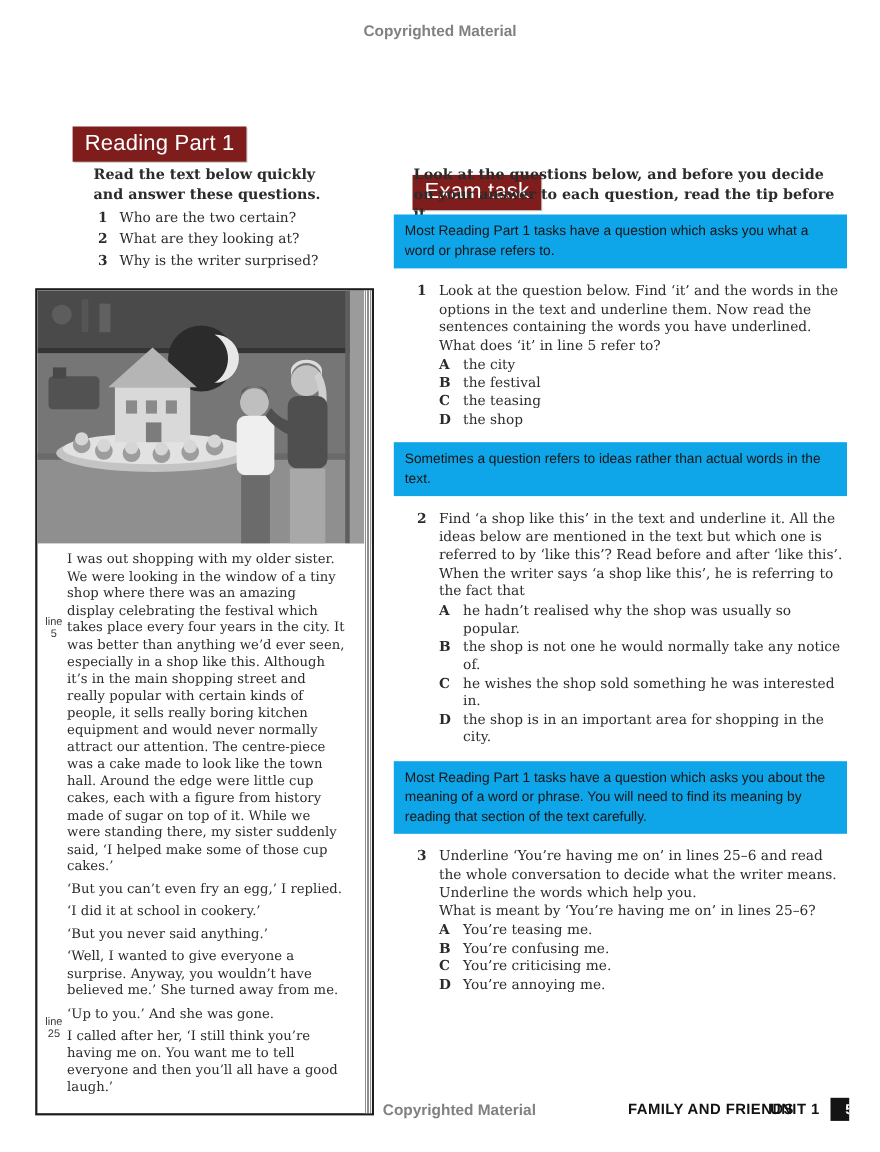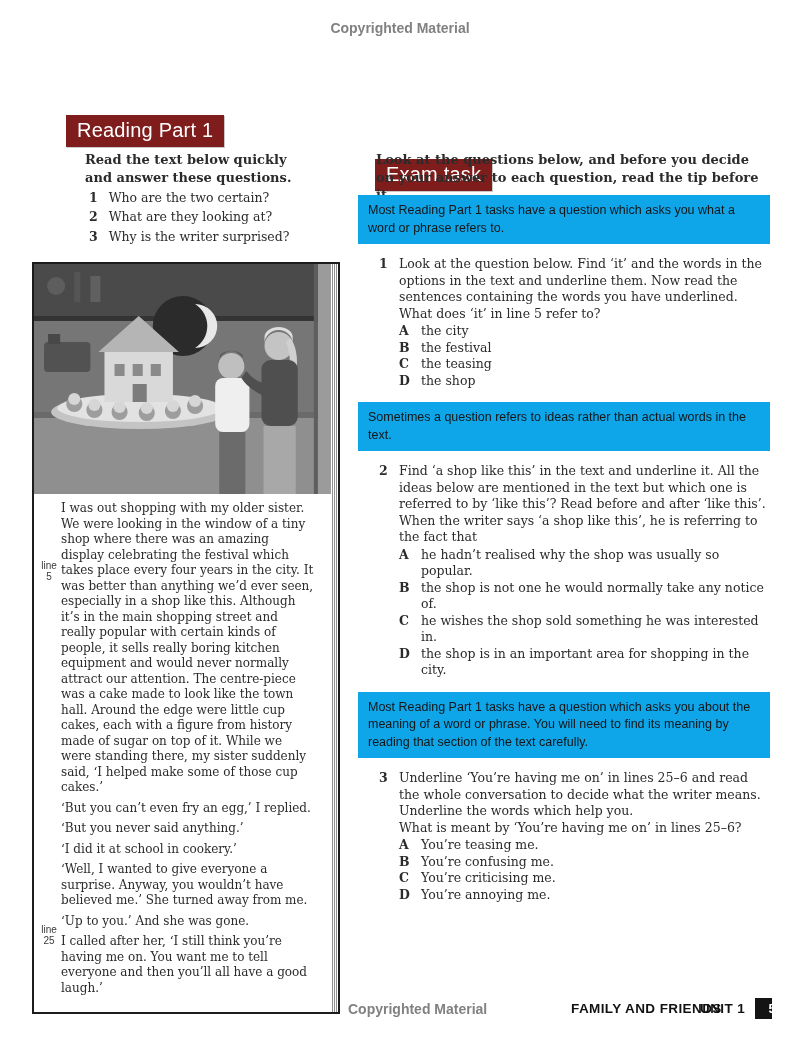--- a/index.html
+++ b/index.html
@@ -168,22 +168,22 @@
       <div class="line-marker marker-5">
         <div>line</div>
         <div>5</div>
       </div>
       <div class="line-marker marker-25">
         <div>line</div>
         <div>25</div>
       </div>
       <p>I was out shopping with my older sister. We were looking in the window of a tiny shop where there was an amazing display celebrating the festival which takes place every four years in the city. It was better than anything we’d ever seen, especially in a shop like this. Although it’s in the main shopping street and really popular with certain kinds of people, it sells really boring kitchen equipment and would never normally attract our attention. The centre-piece was a cake made to look like the town hall. Around the edge were little cup cakes, each with a figure from history made of sugar on top of it. While we were standing there, my sister suddenly said, ‘I helped make some of those cup cakes.’</p>
       <p>‘But you can’t even fry an egg,’ I replied.</p>
+      <p>‘I did it at school in cookery.’</p>
       <p>‘But you never said anything.’</p>
-      <p>‘I did it at school in cookery.’</p>
       <p>‘Well, I wanted to give everyone a surprise. Anyway, you wouldn’t have believed me.’ She turned away from me.</p>
       <p>‘Up to you.’ And she was gone.</p>
       <p>I called after her, ‘I still think you’re having me on. You want me to tell everyone and then you’ll all have a good laugh.’</p>
     </div>
 
     <div class="page-stack"></div>
   </div>
 
   <div class="section-header exam-header">Exam task</div>
 

